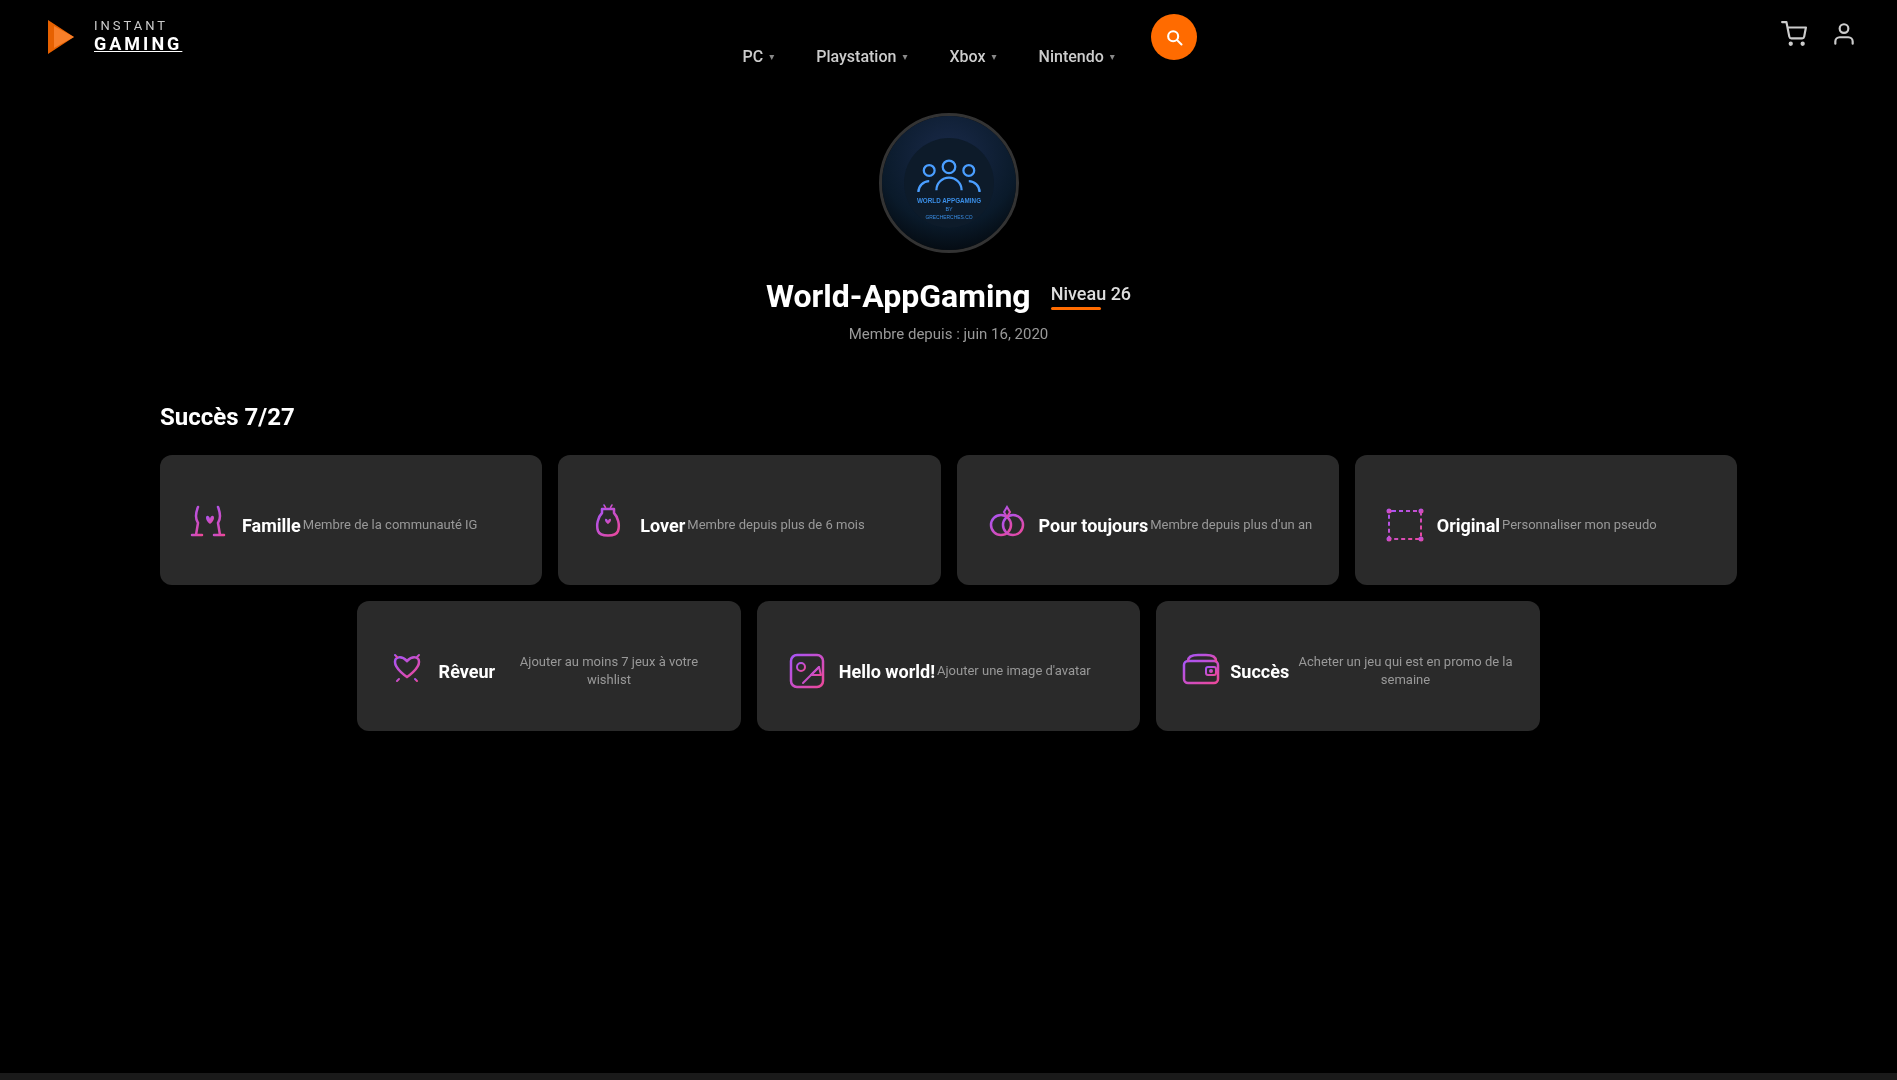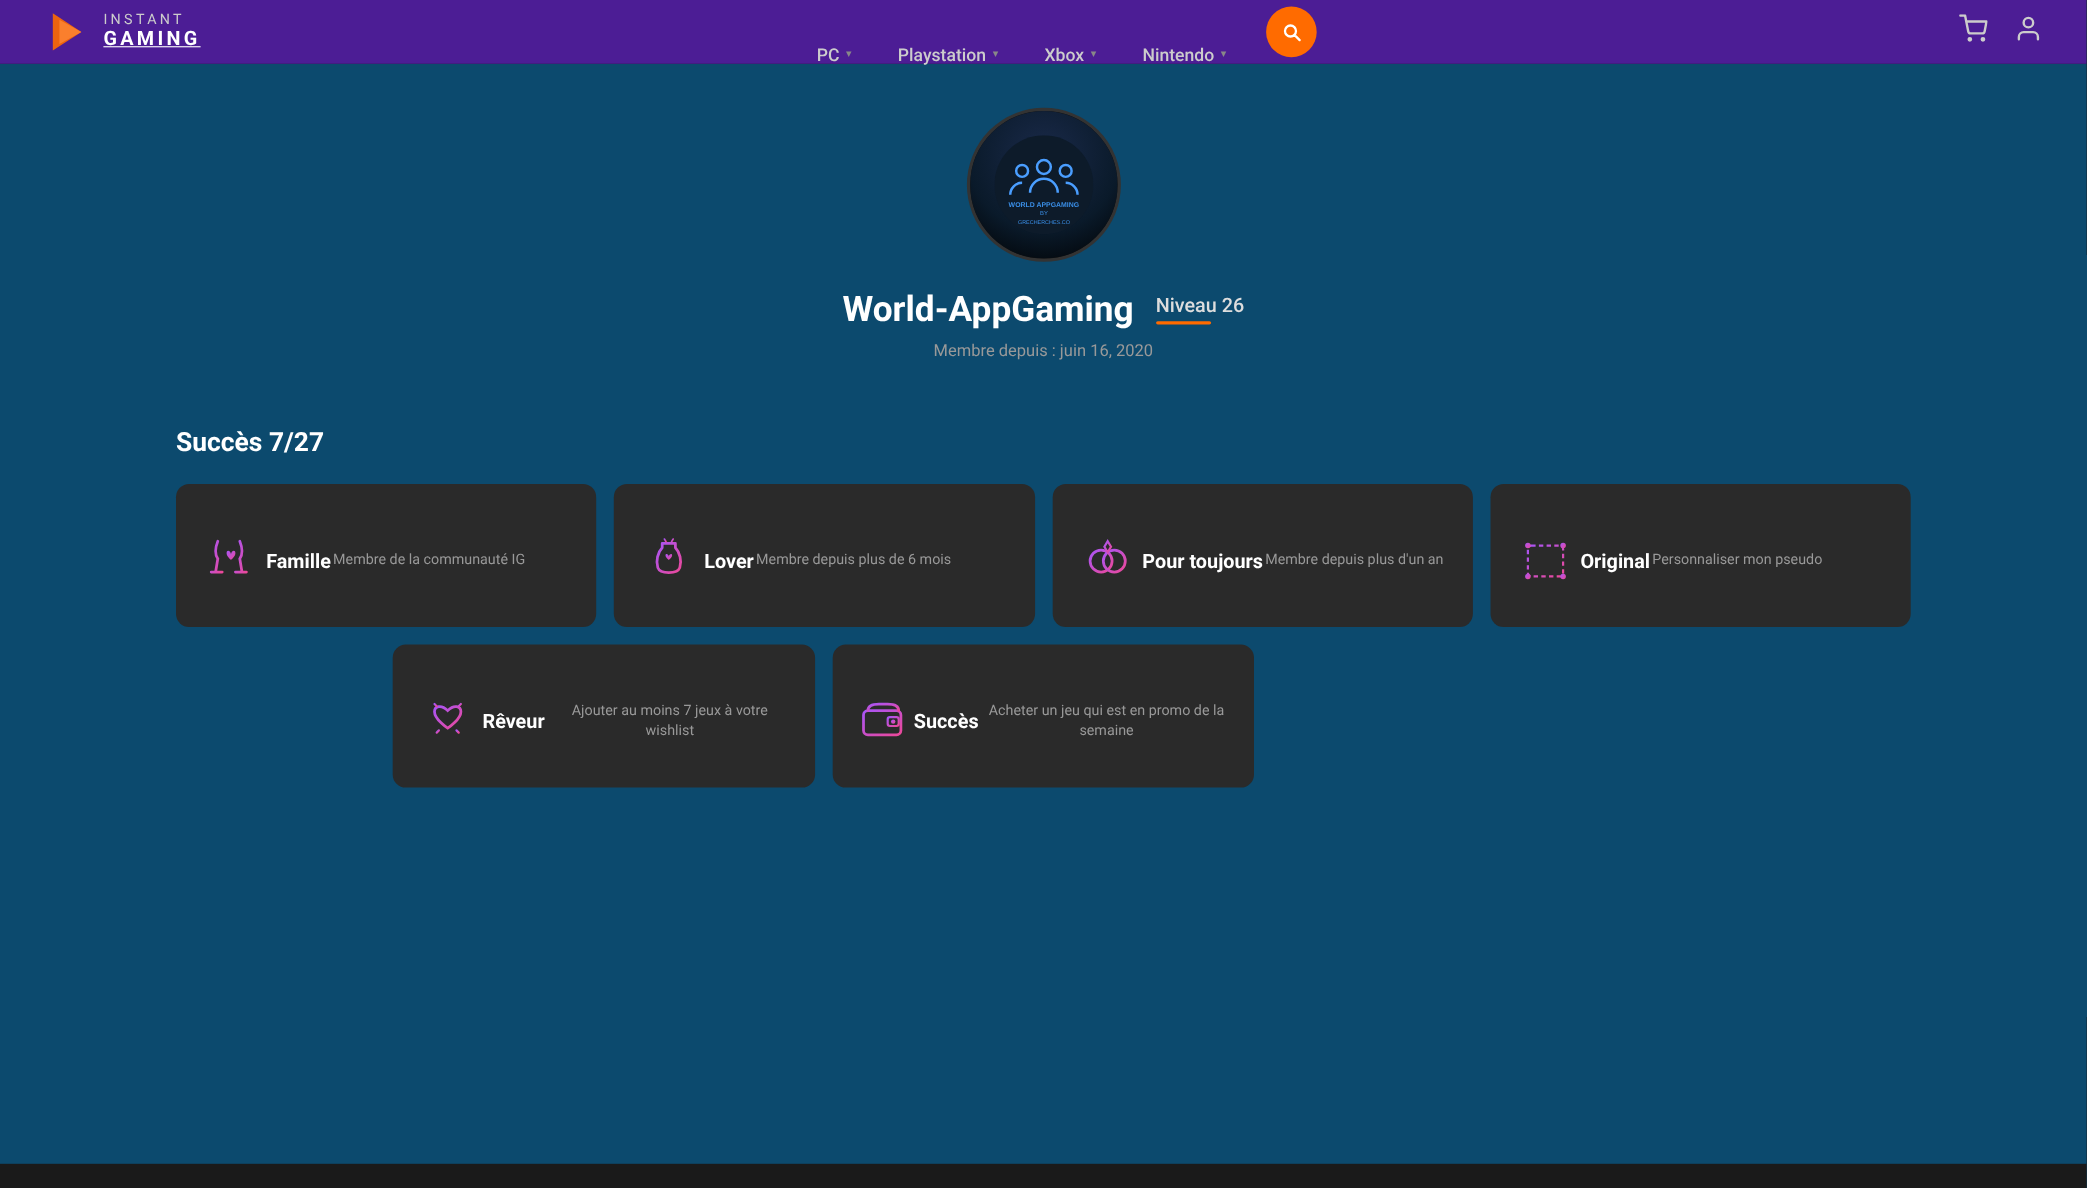--- a/index.html
+++ b/index.html
@@ -6,22 +6,22 @@
     body {
       background: #1a1a1a;
       color: #ffffff;
       font-family: -apple-system, BlinkMacSystemFont, 'Segoe UI', Roboto, sans-serif;
       min-height: 1080px;
       width: 1897px;
     }
 
     
     header {
-      background: #4c1d95;
-      height: 58px;
+      background: #000000;
+      height: 73px;
       display: flex;
       align-items: center;
       padding: 0 40px;
       position: relative;
       z-index: 10;
     }
     .logo-area {
       display: flex;
       align-items: center;
       gap: 12px;
@@ -96,21 +96,21 @@
       margin-left: 40px;
     }
     .header-icon {
       color: #cccccc;
       cursor: pointer;
       font-size: 22px;
     }
 
     
     main {
-      background: #0c4a6e;
+      background: #000000;
       min-height: 1000px;
       padding-bottom: 60px;
     }
 
     
     .profile-section {
       display: flex;
       flex-direction: column;
       align-items: center;
       padding-top: 40px;
@@ -458,20 +458,42 @@
             <line x1="10" y1="22" x2="13" y2="22" stroke="url(#g5)" stroke-width="2" stroke-linecap="round"></line>
             <line x1="16" y1="36" x2="18" y2="34" stroke="url(#g5)" stroke-width="2" stroke-linecap="round"></line>
             <line x1="36" y1="36" x2="34" y2="34" stroke="url(#g5)" stroke-width="2" stroke-linecap="round"></line>
             <line x1="26" y1="40" x2="26" y2="43" stroke="url(#g5)" stroke-width="2" stroke-linecap="round"></line>
           </svg>
         </div>
         <span class="achievement-name">Rêveur</span>
         <span class="achievement-desc">Ajouter au moins 7 jeux à votre wishlist</span>
       </div>
 
+      <div class="achievement-card">
+        <div class="achievement-icon">
+          <svg viewBox="0 0 52 52" fill="none" xmlns="http://www.w3.org/2000/svg">
+            <defs>
+              <linearGradient id="g6" x1="0" y1="0" x2="1" y2="1">
+                <stop offset="0%" stop-color="#a855f7"></stop>
+                <stop offset="100%" stop-color="#ec4899"></stop>
+              </linearGradient>
+            </defs>
+
+            <rect x="10" y="10" width="32" height="32" rx="6" stroke="url(#g6)" stroke-width="2.5" fill="none"></rect>
+
+            <path d="M30 30 L38 22 L40 30 Z" stroke="url(#g6)" stroke-width="2" fill="none" stroke-linejoin="round"></path>
+
+            <path d="M22 38 L30 30 L38 22" stroke="url(#g6)" stroke-width="2" fill="none" stroke-linecap="round"></path>
+
+            <circle cx="20" cy="22" r="4" stroke="url(#g6)" stroke-width="2" fill="none"></circle>
+          </svg>
+        </div>
+        <span class="achievement-name">Hello world!</span>
+        <span class="achievement-desc">Ajouter une image d'avatar</span>
+      </div>
 
       <div class="achievement-card">
         <div class="achievement-icon">
           <svg viewBox="0 0 52 52" fill="none" xmlns="http://www.w3.org/2000/svg">
             <defs>
               <linearGradient id="g7" x1="0" y1="0" x2="1" y2="1">
                 <stop offset="0%" stop-color="#a855f7"></stop>
                 <stop offset="100%" stop-color="#ec4899"></stop>
               </linearGradient>
             </defs>

